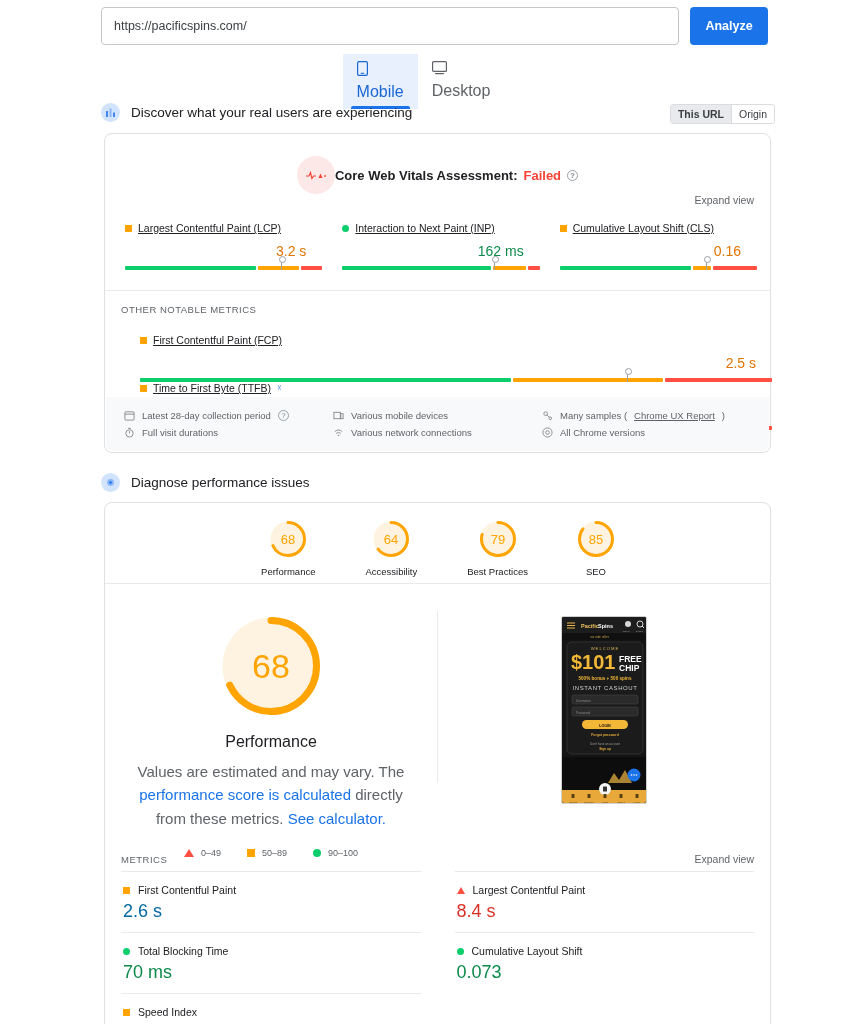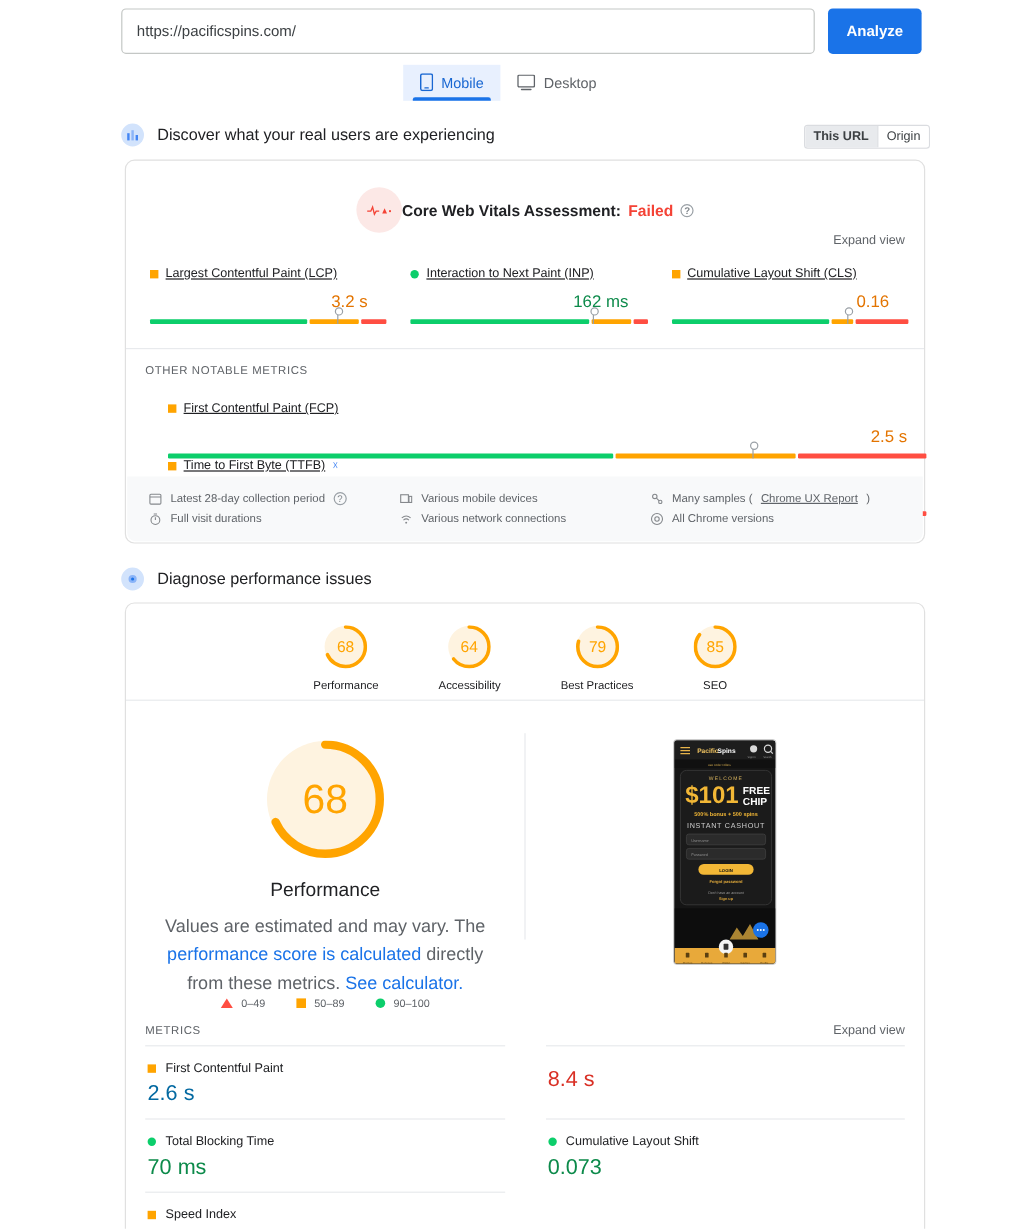--- a/index.html
+++ b/index.html
@@ -25,22 +25,22 @@
   }
   .analyze-btn {
     width: 78px; margin-left: 11px; background: #1a73e8; color: #fff;
     border: none; border-radius: 4px; font-size: 12.5px; font-weight: bold;
     cursor: pointer; font-family: "Liberation Sans", sans-serif;
   }
 
   
   .tabs { position: absolute; left: 0; top: 54px; width: 847px;
           display: flex; justify-content: center; gap: 0; }
-  .tab { display: flex; align-items: center; gap: 7px; padding: 7px 14px 8px;
-         font-size: 12px; color: #5f6368; cursor: pointer; position: relative; }
+  .tab { display: flex; align-items: flex-start; gap: 7px; padding: 7px 14px 8px;
+         font-size: 16px; color: #5f6368; cursor: pointer; position: relative; flex-direction: column; }
   .tab.active { background: #e8f0fe; color: #1967d2; font-weight: normal; }
   .tab.active::after { content: ""; position: absolute; left: 8px; right: 8px;
                        bottom: 0; height: 3px; background: #1a73e8; border-radius: 2px 2px 0 0; }
 
   
   .sec-head { position: absolute; display: flex; align-items: center; gap: 11px; }
   .sec-head .sec-title { font-size: 13.5px; color: #202124; }
   .bub { width: 19px; height: 19px; border-radius: 50%; flex: 0 0 auto;
          display:flex; align-items:center; justify-content:center; }
   .bub-blue { background: #d2e3fc; }
@@ -119,21 +119,21 @@
   .bigwrap { position: absolute; left: 0; top: 88px; width: 100%; height: 268px;
              display: flex; align-items: flex-start; }
   .bigleft { flex: 1; display: flex; flex-direction: column; align-items: center;
              padding-top: 26px; }
   .sep { width: 1px; background: #e8eaed; height: 172px; margin-top: 20px; }
   .bigright { flex: 1; display: flex; justify-content: center; padding-top: 25px; }
   .perf-title { font-size: 16px; color: #202124; margin-top: 14px; }
   .perf-note { font-size: 15px; color: #5f6368; text-align: center; margin-top: 9px;
                line-height: 1.55; max-width: 280px; }
   .perf-note a { color: #1a73e8; text-decoration: none; cursor: pointer; }
-  .legend { display: flex; gap: 26px; align-items: center; }
+  .legend { display: flex; gap: 26px; margin-top: 18px; align-items: center; }
   .lg { display: flex; align-items: center; gap: 7px; font-size: 9px; color: #5f6368; }
   .tri { width: 0; height: 0; border-left: 5px solid transparent;
          border-right: 5px solid transparent; border-bottom: 8px solid #ff4e42; }
 
   
   .phone { width: 86px; height: 188px; background: #111; border: 1px solid #d0d0d0;
            border-radius: 3px; overflow: hidden; position: relative; }
 
   
   .metrics-head { position: absolute; left: 16px; right: 16px; top: 350px;
@@ -492,20 +492,24 @@
 
     <div class="mlist" id="mlist">
         <div class="mrow">
           <div class="top">
             <span class="sq orange"></span>
             <span class="lbl">First Contentful Paint</span>
           </div>
           <div class="v orange">2.6 s</div>
         </div>
         <div class="mrow">
+          <div class="top">
+            <span class="tri" style="border-bottom-width:7px;border-left-width:4px;border-right-width:4px"></span>
+            <span class="lbl">Largest Contentful Paint</span>
+          </div>
           <div class="v red">8.4 s</div>
         </div>
         <div class="mrow">
           <div class="top">
             <span class="dot green"></span>
             <span class="lbl">Total Blocking Time</span>
           </div>
           <div class="v green">70 ms</div>
         </div>
         <div class="mrow">

